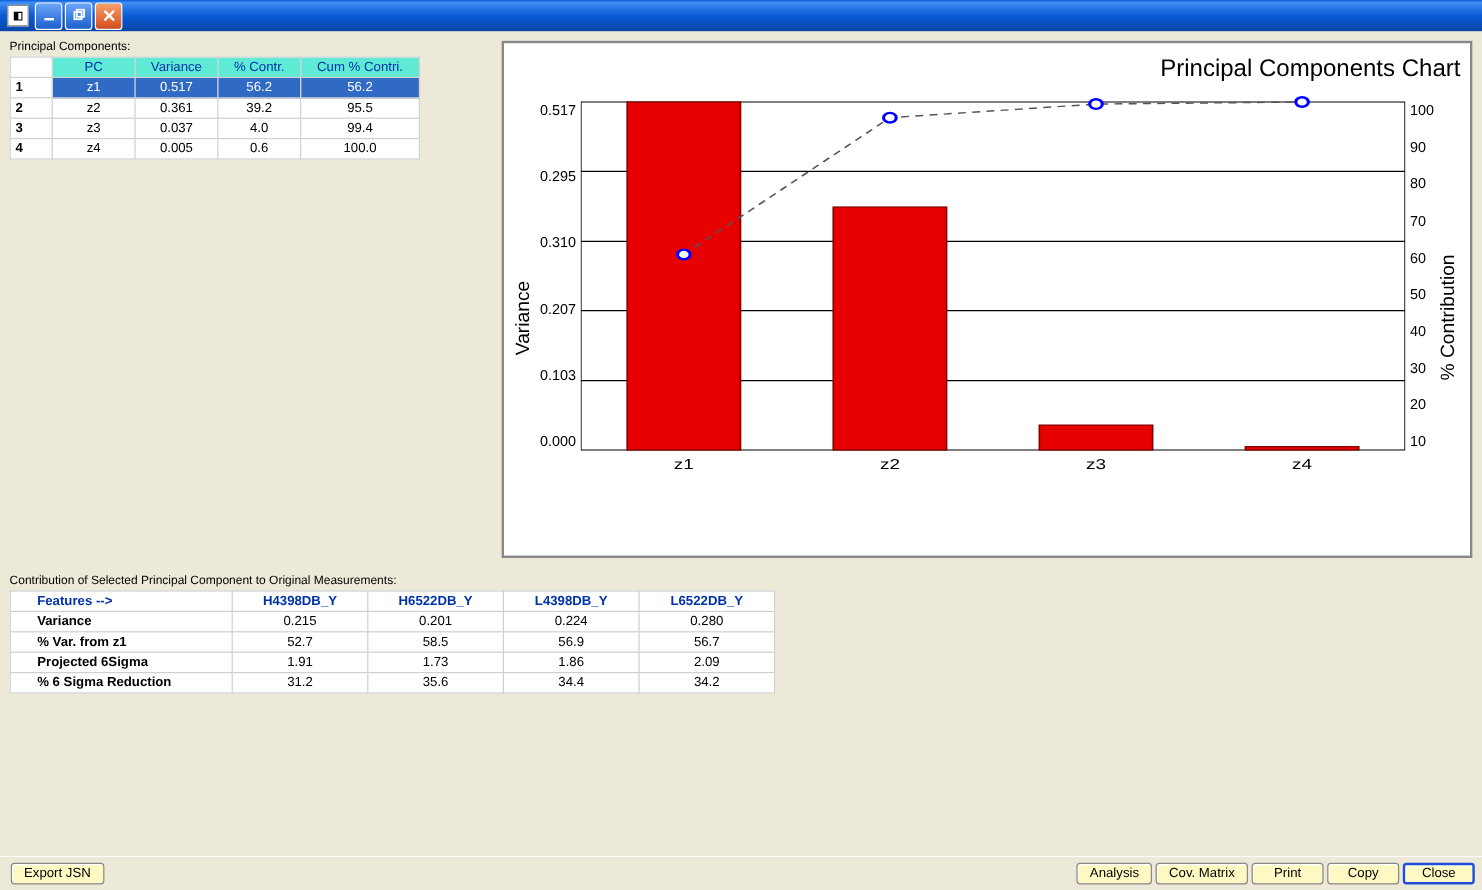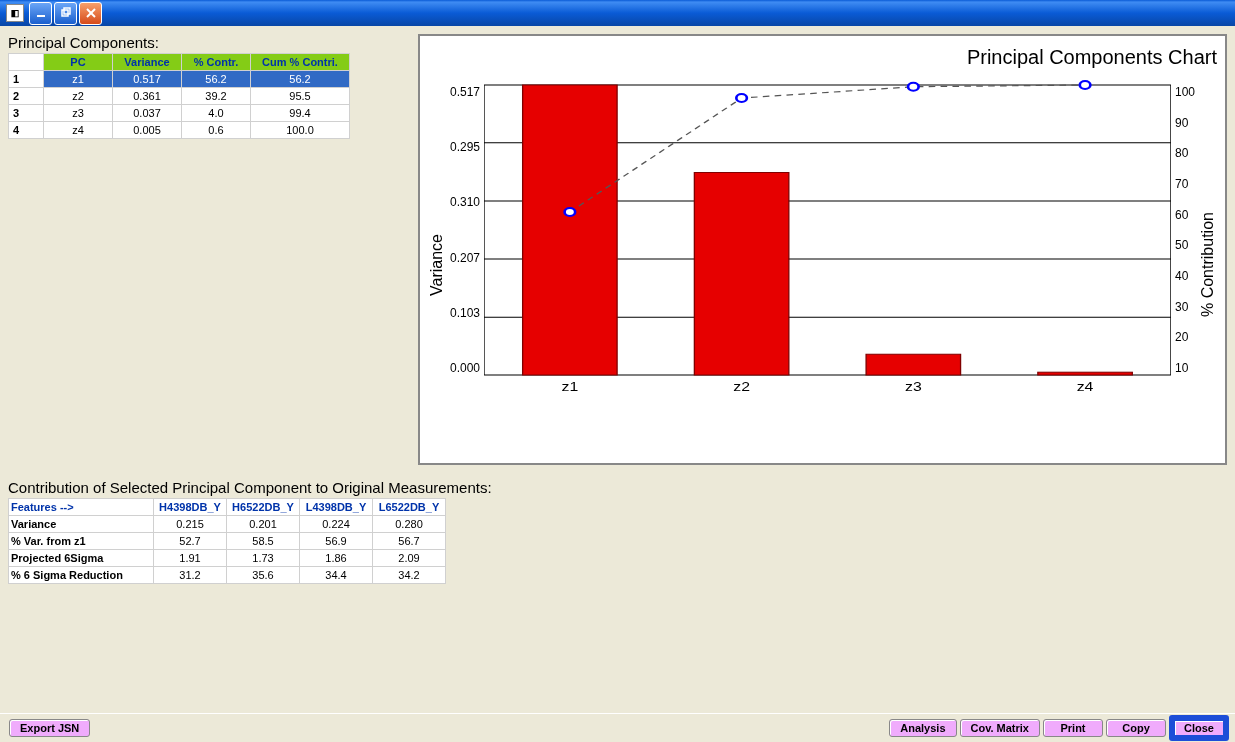--- a/index.html
+++ b/index.html
@@ -6,43 +6,43 @@
 .titlebar{background:linear-gradient(to bottom,#0a5bd6 0%,#3f8cf3 8%,#0a5bd6 50%,#0846a6 100%);height:26px;display:flex;align-items:center;color:#fff;font-weight:bold;padding:0 3px 0 6px;position:relative;}
 .titlebar .app-icon{width:16px;height:16px;margin-right:5px;display:inline-flex;align-items:center;justify-content:center;background:#fff;border:1px solid #888;font-size:9px;color:#000;}
 .titlebar .title{flex:1;text-shadow:1px 1px 1px rgba(0,0,0,.3);}
 .win-btns{display:flex;gap:2px;}
 .win-btn{width:21px;height:21px;border:1px solid #fff;border-radius:3px;display:flex;align-items:center;justify-content:center;font-family:Arial;font-weight:bold;cursor:default;}
 .win-min,.win-max{background:linear-gradient(to bottom,#6ba6f7,#1a5fce);color:#fff;}
 .win-close{background:linear-gradient(to bottom,#f7a06b,#d64b1a);color:#fff;}
 .content{padding:8px;height:calc(100% - 26px - 28px);box-sizing:border-box;display:flex;flex-direction:column;}
 .upper{flex:0 0 auto;display:flex;gap:10px;}
 .pc-panel{width:400px;}
-.section-label{font-size:15px;margin-bottom:2px;}
+.section-label{font-size:10px;margin-bottom:2px;}
 .data-table{background:#fff;border-collapse:collapse;font-size:11px;}
 .data-table th,.data-table td{border:1px solid #d0d0d0;padding:2px 4px;text-align:center;}
-.data-table th{color:#0033aa;font-weight:bold;background:#84cc16;}
+.data-table th{color:#0033aa;font-weight:normal;background:#5eead4;}
 .data-table .rowhdr{width:26px;text-align:left;font-weight:bold;background:#fff;}
 .data-table tr.selected td:not(.rowhdr){background:#316ac5;color:#fff;}
 .chart-box{flex:1;border:2px solid #888;background:#fff;padding:4px 8px 8px 8px;min-width:0;}
 .chart-title{text-align:right;font-family:Arial;font-size:20px;margin:6px 0 6px 0;}
 .chart-area{position:relative;height:380px;display:flex;}
 .y1-label{writing-mode:vertical-rl;transform:rotate(180deg);font-size:16px;text-align:center;font-family:Arial;}
 .y2-label{writing-mode:vertical-rl;transform:rotate(180deg);font-size:16px;text-align:center;font-family:Arial;}
 .axis-ticks{font-size:12px;font-family:Arial;}
 .plot{position:relative;flex:1;}
 .lower{margin-top:14px;}
 .contrib-table{background:#fff;border-collapse:collapse;font-size:11px;}
-.contrib-table th,.contrib-table td{border:1px solid #d0d0d0;padding:2px 2px;text-align:center;margin-left:10px;}
+.contrib-table th,.contrib-table td{border:1px solid #d0d0d0;padding:2px 22px;text-align:center;margin-left:10px;}
 .contrib-table th{color:#0033aa;font-weight:bold;}
 .contrib-table .feat-hdr{text-align:left;color:#0033aa;font-weight:bold;}
 .contrib-table .feat{text-align:left;font-weight:bold;}
 .footer{position:fixed;bottom:0;left:0;right:0;height:28px;background:#ece9d8;border-top:1px solid #fff;display:flex;align-items:center;padding:0 6px;}
 .footer .spacer{flex:1;}
-.btn{background:#f0abfc;border:1px solid #888;border-radius:3px;padding:2px 10px;font-size:11px;min-width:60px;cursor:default;margin-left:3px;box-shadow:inset 1px 1px 0 #fff;font-weight:bold;}
-.btn.default{border:6px solid #1d4ed8;padding:1px 3px;}
+.btn{background:#fef9c3;border:1px solid #888;border-radius:3px;padding:2px 10px;font-size:11px;min-width:60px;cursor:default;margin-left:3px;box-shadow:inset 1px 1px 0 #fff;}
+.btn.default{border:2px solid #1d4ed8;padding:1px 3px;}
 svg .grid{stroke:#000;stroke-width:1;fill:none;}
 svg .bar{fill:#e60000;stroke:#800000;stroke-width:1;}
 svg .cumline{stroke:#555;stroke-width:1.2;stroke-dasharray:5 4;fill:none;}
 svg .marker{fill:#fff;stroke:#0000ff;stroke-width:2;}
 svg .tick-text{font-size:12px;font-family:Arial;}
 </style>
 </head>
 <body>
 
 <div class="titlebar">

